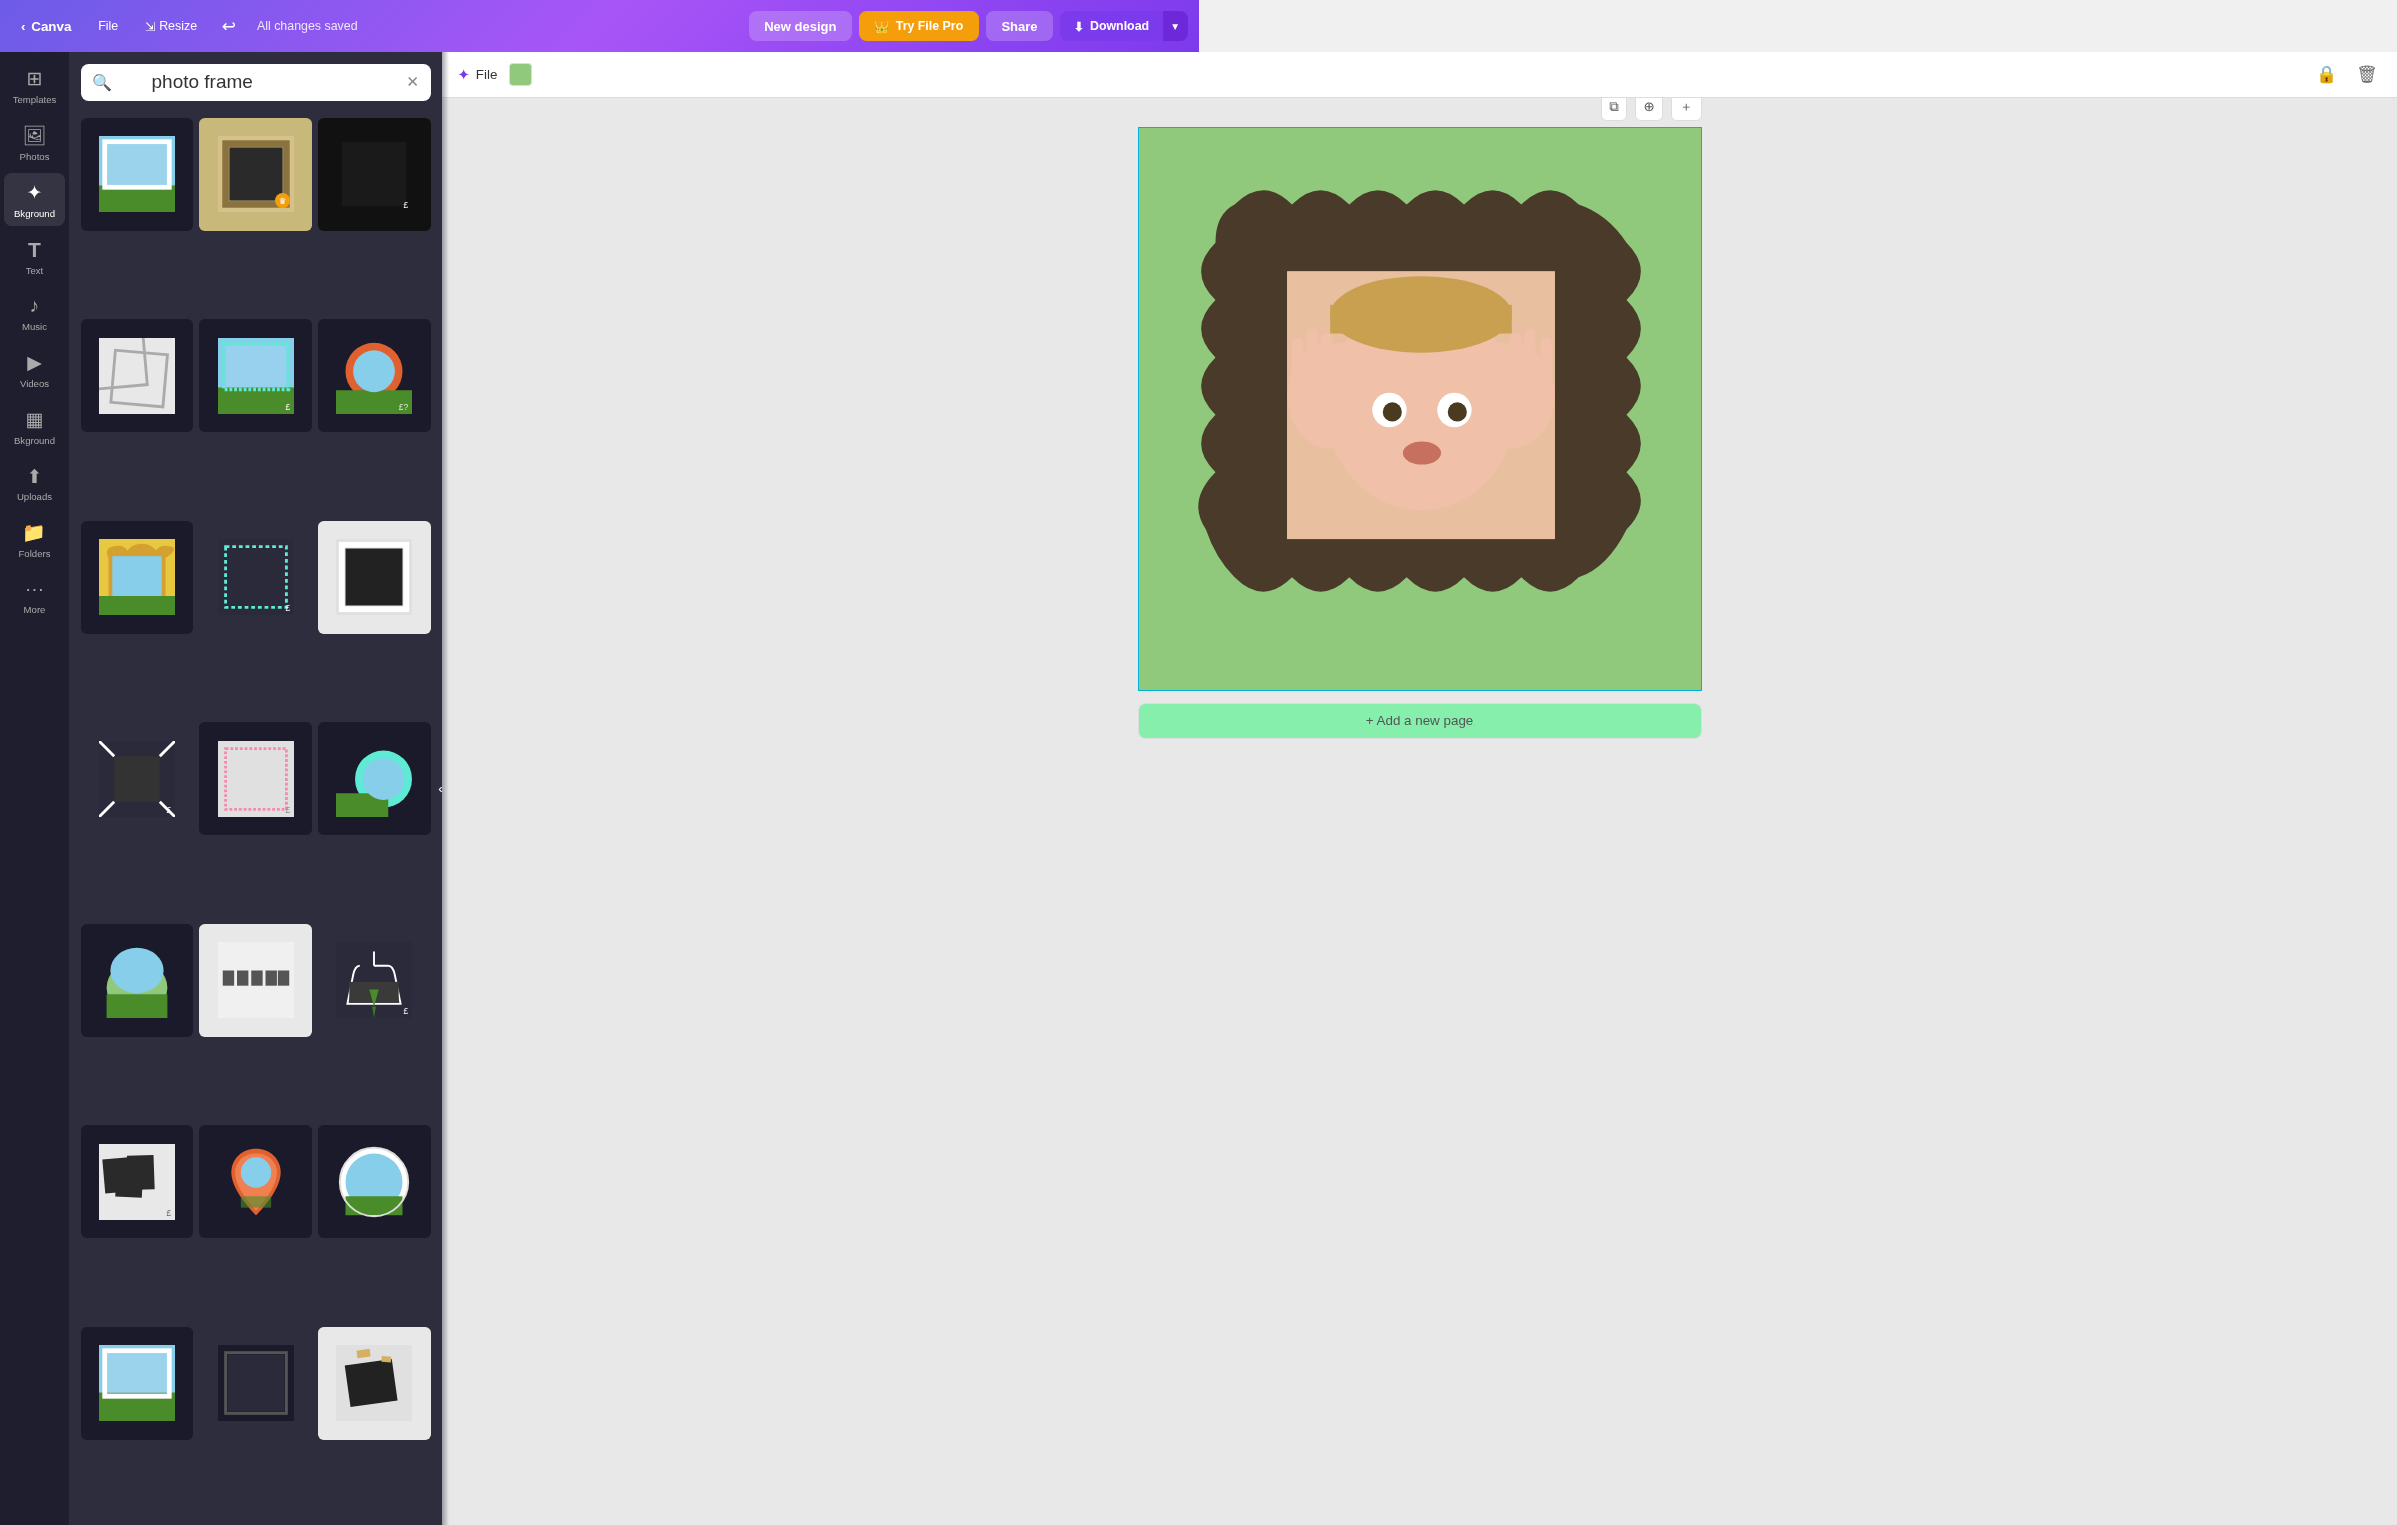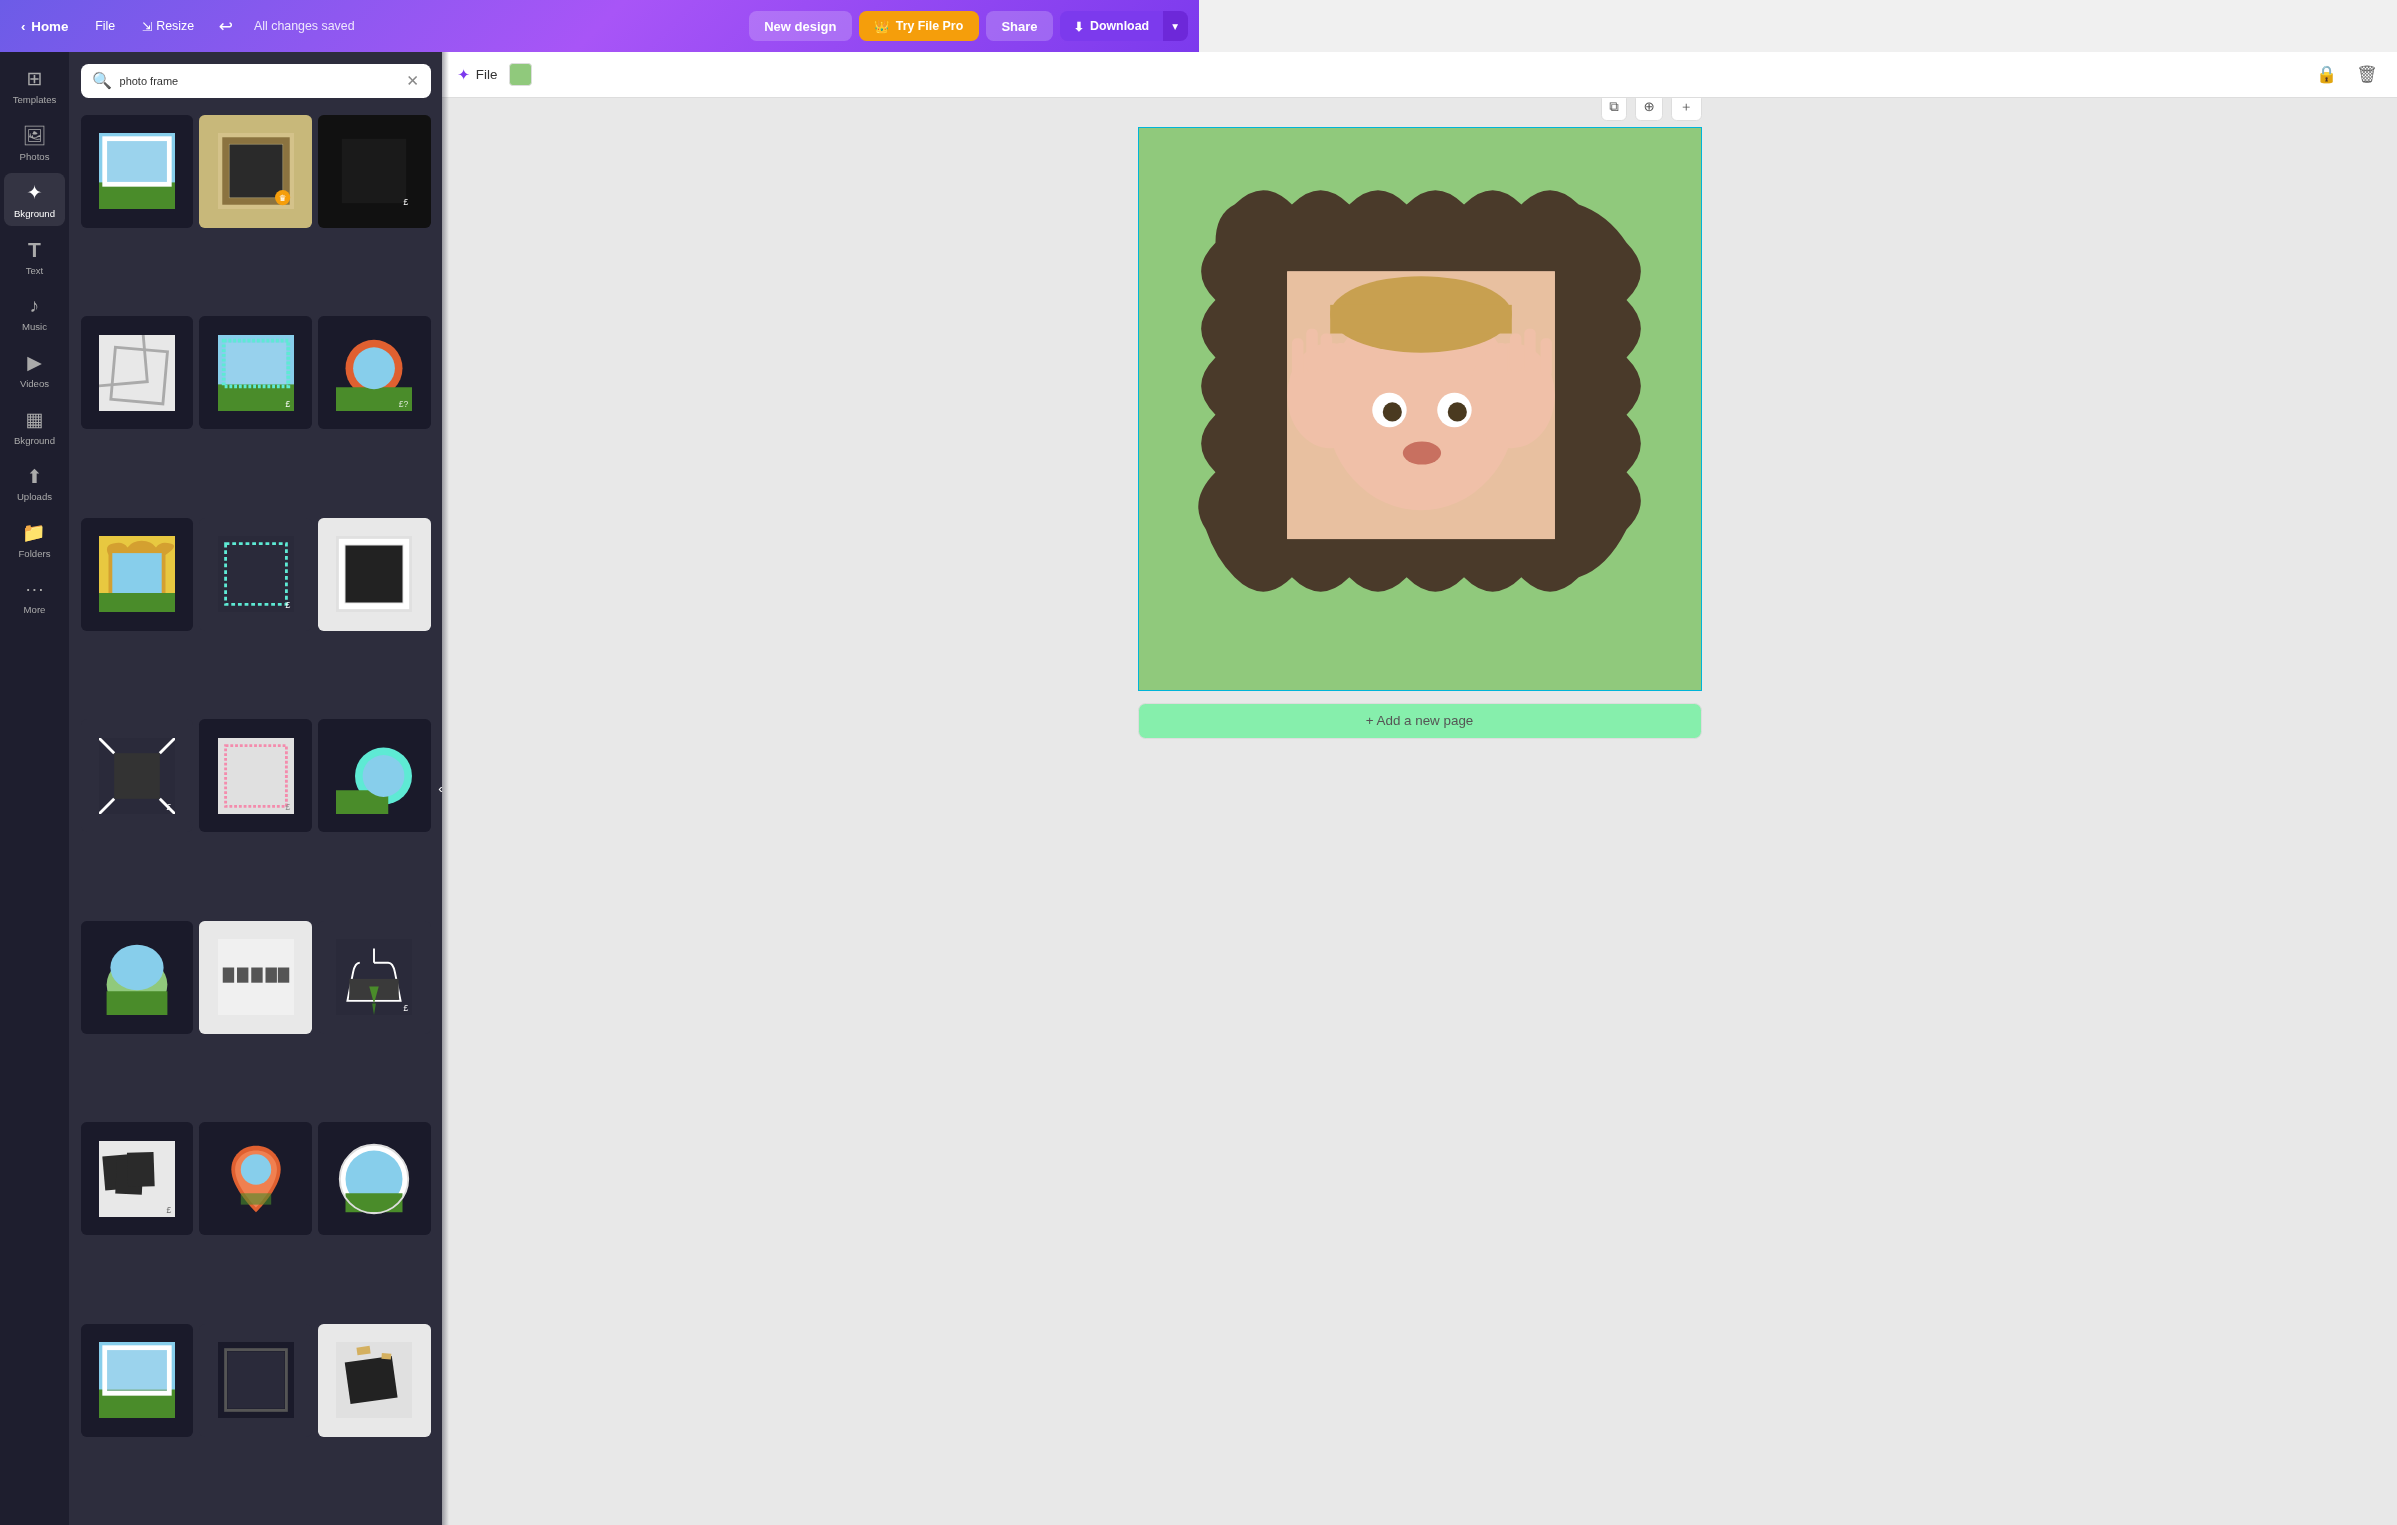--- a/index.html
+++ b/index.html
@@ -90,22 +90,23 @@
     .search-bar {
       padding: 11.5px;
       background: #2d2d3d;
     }
     .search-input-wrap {
       background: white; border-radius: 7.6px;
       display: flex; align-items: center; gap: 7.6px;
       padding: 7.6px 11.5px;
     }
     .search-input-wrap input {
-      border: none; outline: none; flex: 1; font-size: 11px; color: #333;
+      border: none; outline: none; flex: 1; font-size: 19px; color: #333;
       background: transparent;
+      margin-left: 32px;
     }
     .search-clear { cursor: pointer; color: #888; font-size: 15.3px; }
 
     
     .panel-grid {
       display: grid;
       grid-template-columns: 1fr 1fr 1fr;
       gap: 5.7px;
       padding: 5.7px 11.5px;
       overflow-y: auto;
@@ -215,21 +216,21 @@
       display: flex; align-items: center; justify-content: center;
       font-size: 27px;
     }
   </style>
 </head>
 <body>
 
 <div class="top-nav">
   <div class="nav-home">
     <span>‹</span>
-    <span>Home</span>
+    <span>Canva</span>
   </div>
   <button class="nav-btn">File</button>
   <div class="nav-btn nav-resize">
     <span>⇲</span>
     <span>Resize</span>
   </div>
   <span class="nav-undo">↩</span>
   <span class="nav-saved">All changes saved</span>
   <div class="nav-spacer"></div>
   <button class="btn-new-design">New design</button>

